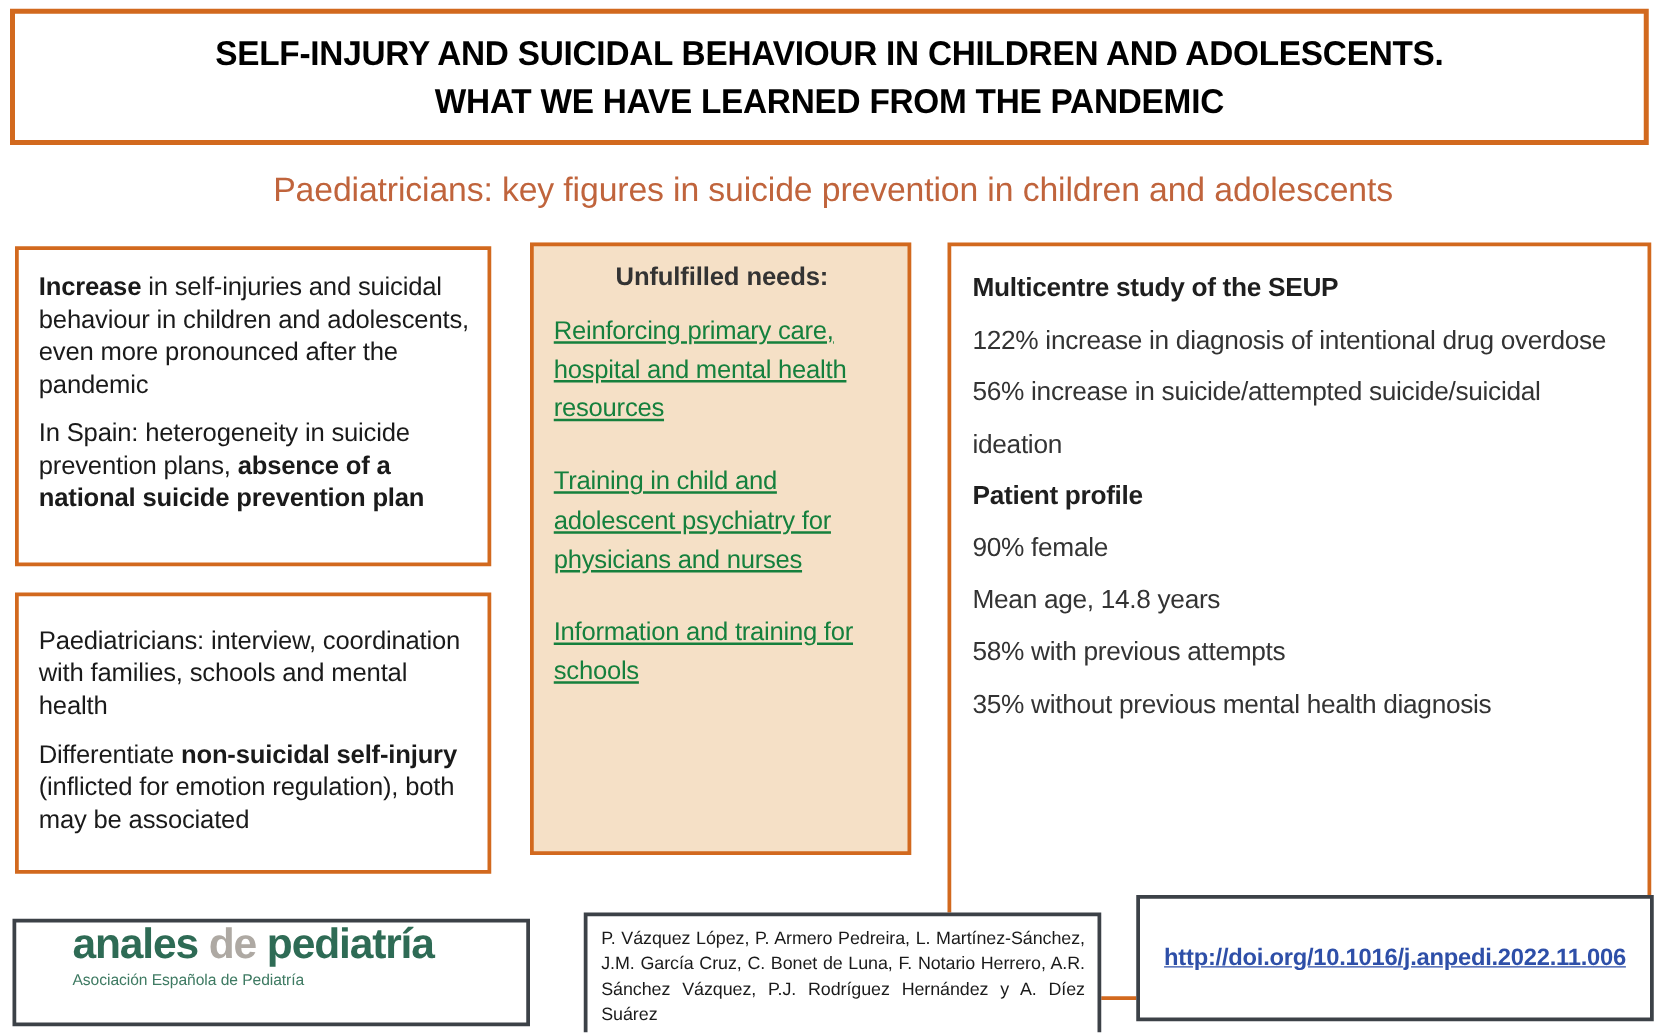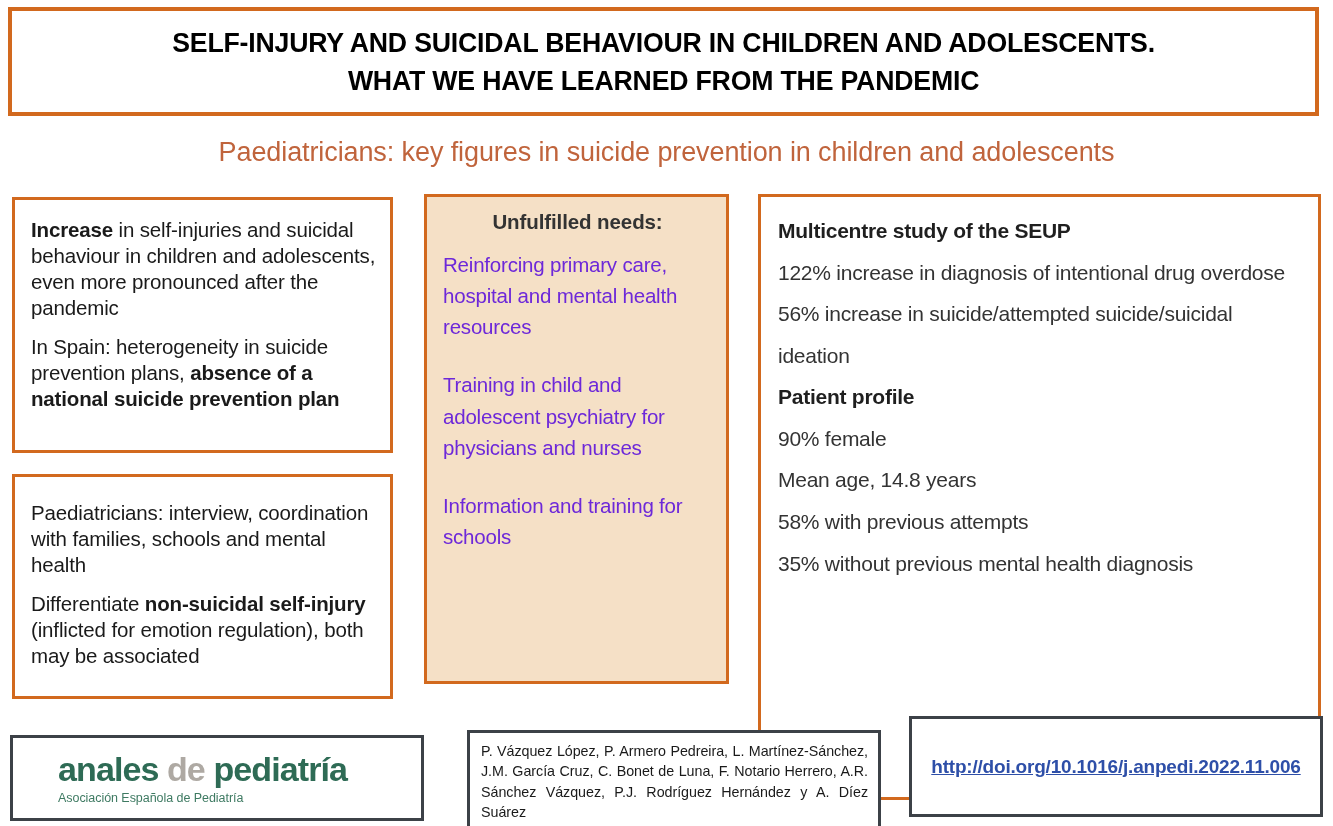--- a/index.html
+++ b/index.html
@@ -106,23 +106,24 @@
     margin: 0 0 15px 0;
     font-size: 20.5px;
     font-weight: bold;
     color: #333333;
     text-align: center;
     letter-spacing: -0.1px;
   }
   .middle p {
     margin: 0 0 27px 0;
     font-size: 20.5px;
-    color: #6d28d9;
+    color: #15803d;
     line-height: 1.52;
     letter-spacing: -0.2px;
+    text-decoration: underline;
   }
   .middle p:last-child { margin-bottom: 0; }
 
   
   .right {
     left: 758px;
     top: 194px;
     width: 563px;
     height: 606px;
     padding: 13px 10px 0 17px;
@@ -144,21 +145,21 @@
     border: 3px solid #3C4147;
     background: #ffffff;
   }
   .logo-box {
     left: 10px;
     top: 735px;
     width: 414px;
     height: 86px;
     display: flex;
     flex-direction: column;
-    justify-content: center;
+    justify-content: flex-start;
     padding-left: 45px;
   }
   .logo-main {
     font-size: 34px;
     font-weight: bold;
     letter-spacing: -0.9px;
     line-height: 1;
     color: #2E6B55;
   }
   .logo-main .de { color: #AEA9A3; }

